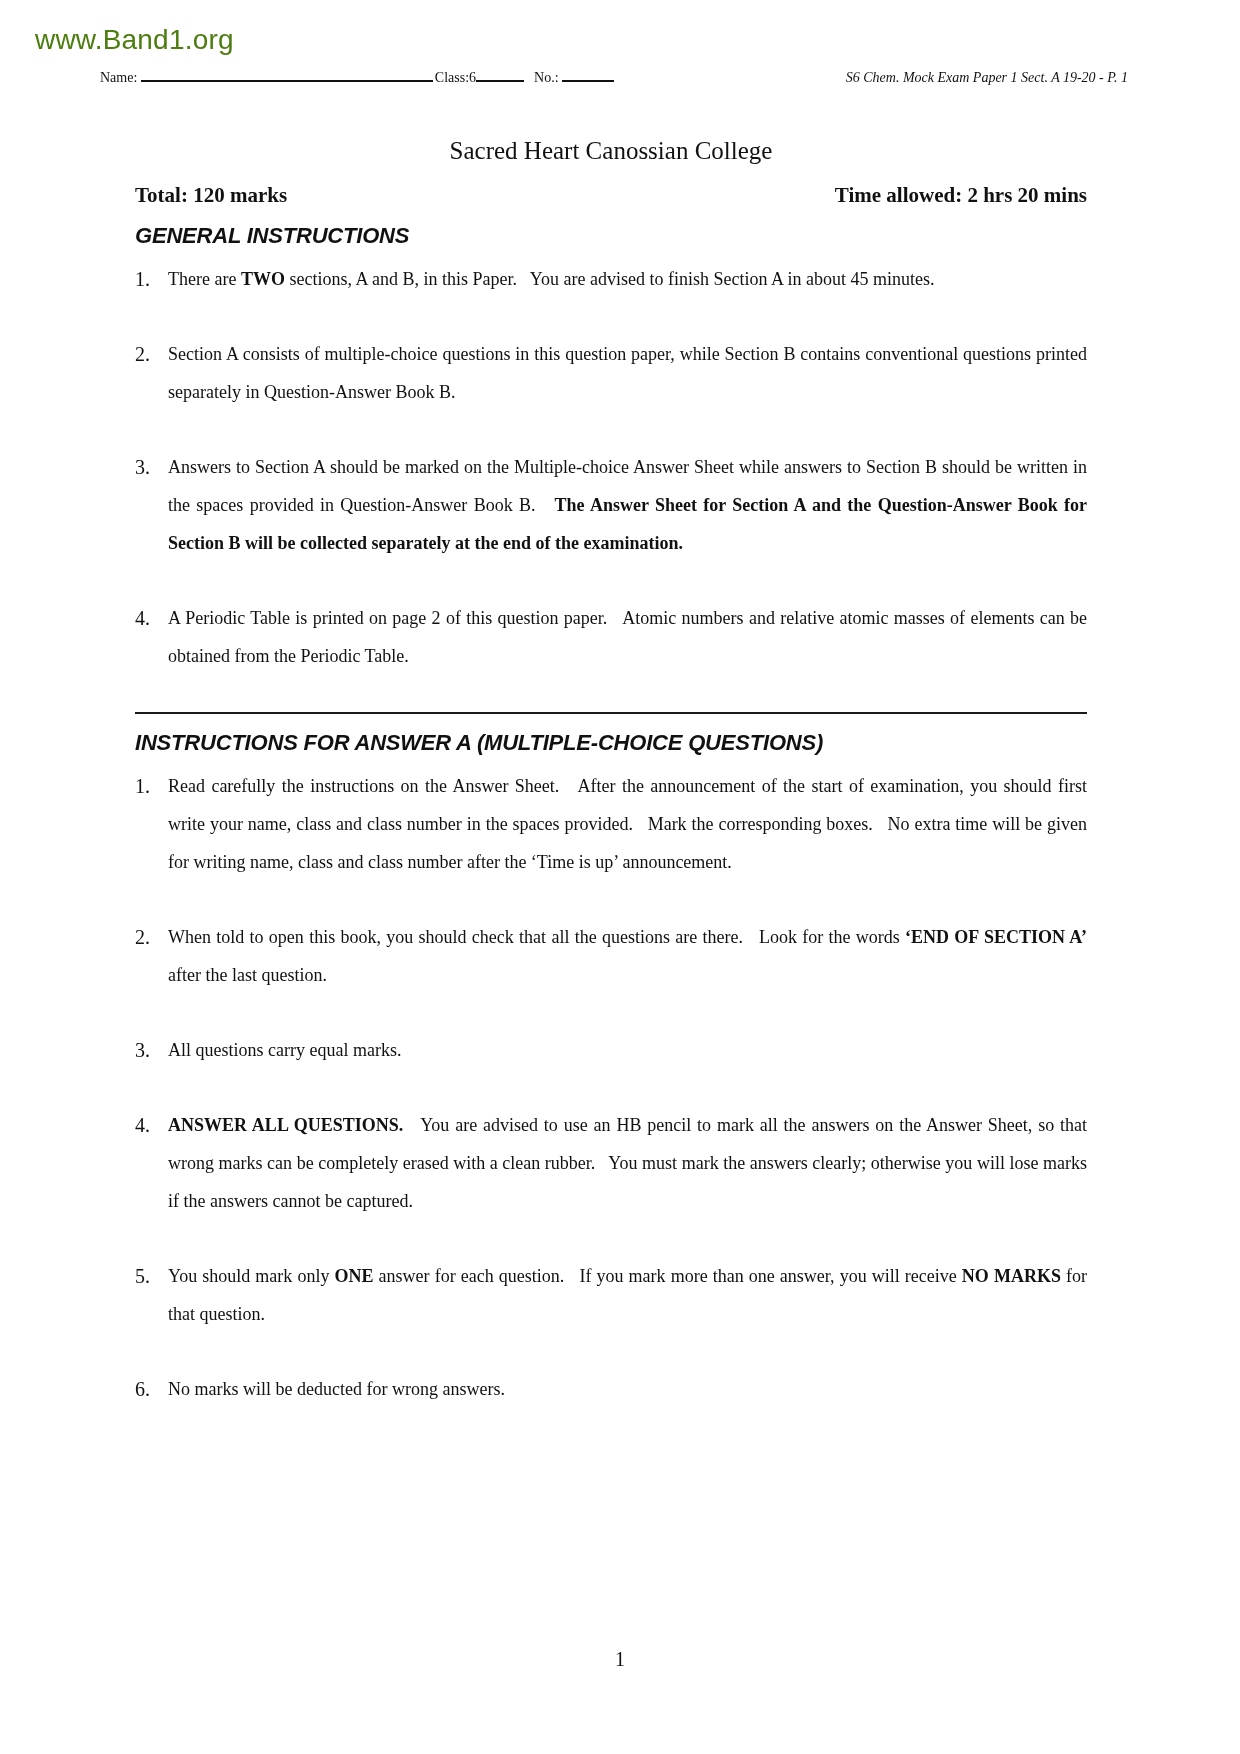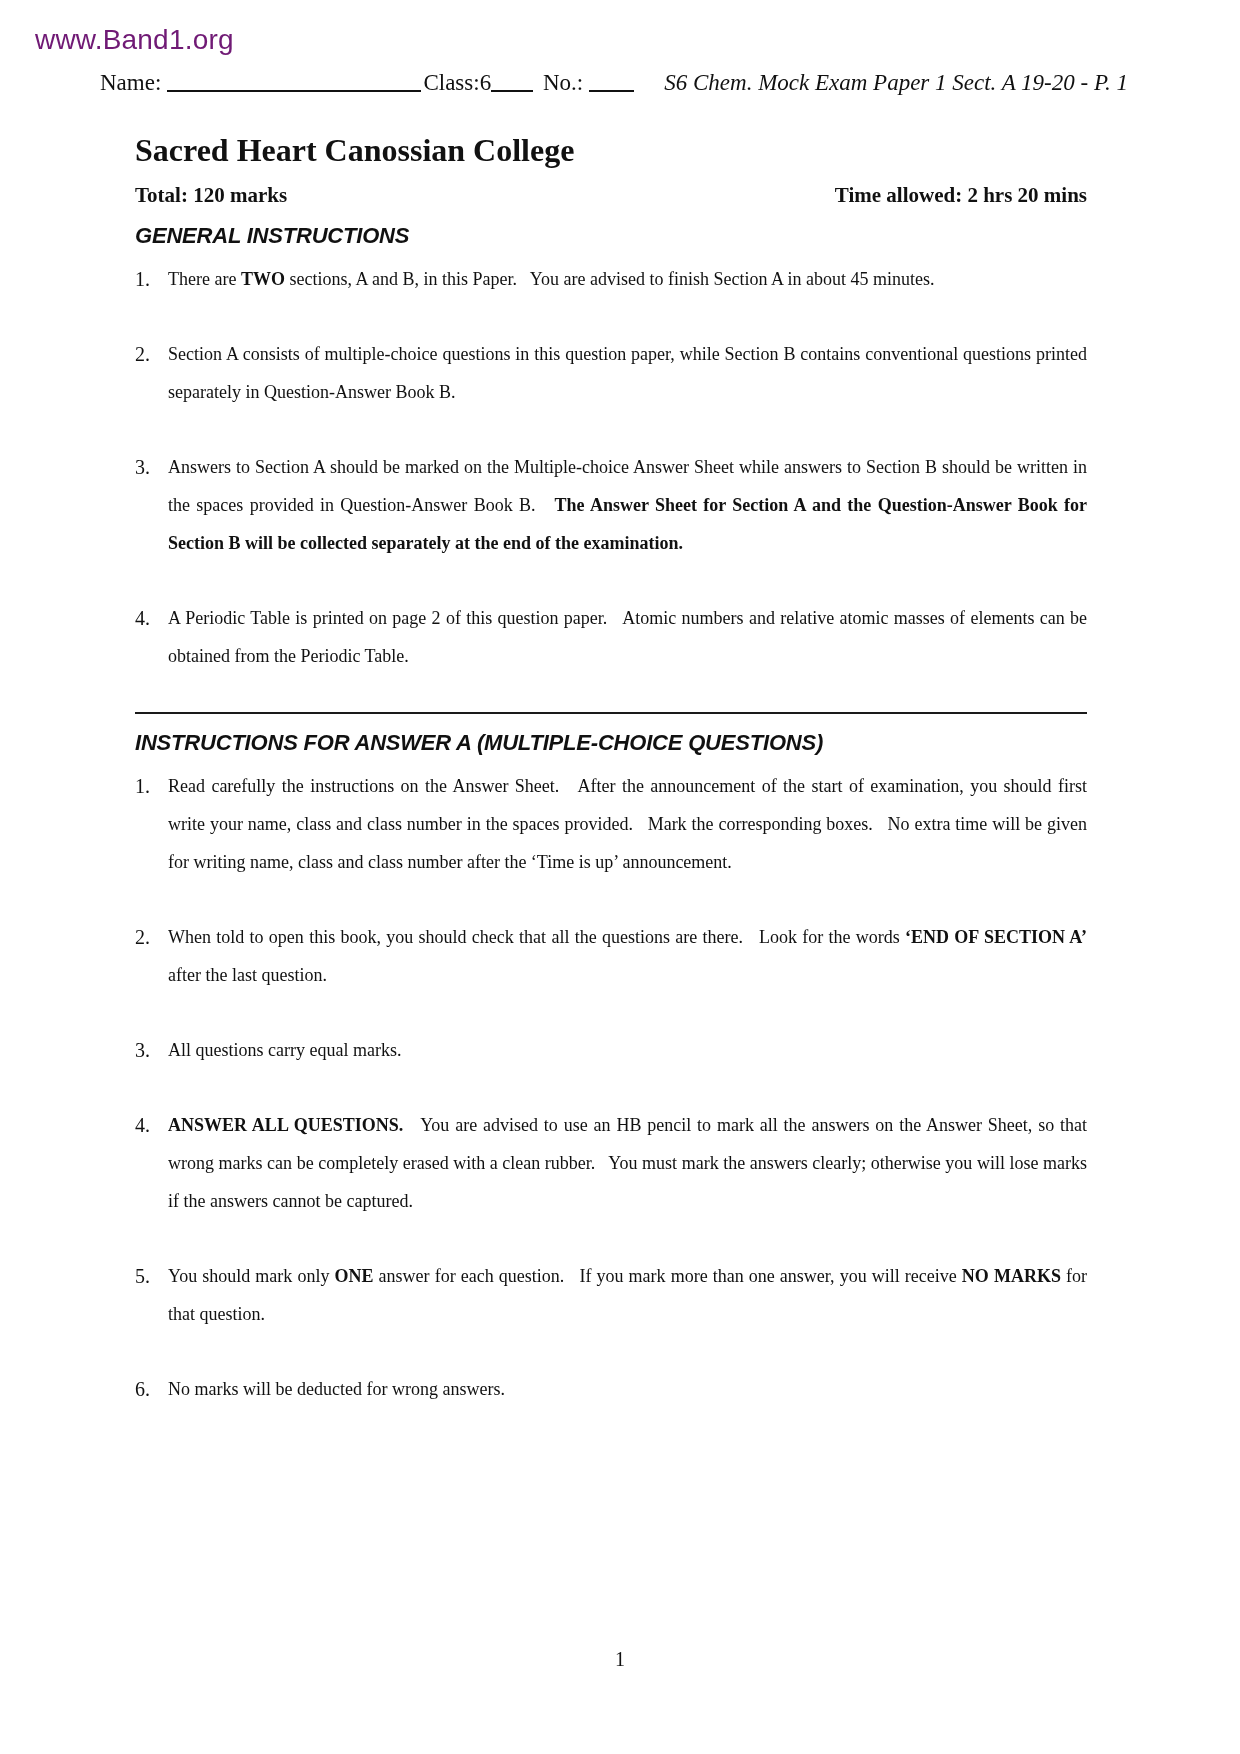--- a/index.html
+++ b/index.html
@@ -6,36 +6,36 @@
   html { background:#fff; }
   body {
     width:1240px; height:1754px; position:relative;
     background:#ffffff; color:#111;
     font-family:"Liberation Serif", serif;
     overflow:hidden;
   }
   .watermark {
     position:absolute; left:35px; top:24px;
     font-family:"Liberation Sans", sans-serif;
-    font-size:28px; letter-spacing:0.2px; color:#701a75;text-align:right;
+    font-size:28px; letter-spacing:0.2px; color:#4d7c0f;text-align:right;
   }
   .header-line {
     position:absolute; left:100px; right:112px; top:70px;
-    font-size:23px; display:flex; align-items:flex-end; white-space:pre;
+    font-size:14px; display:flex; align-items:flex-end; white-space:pre;
   }
   .blank {
     display:inline-block; border-bottom:2px solid #111;
     align-self:flex-end; margin-bottom:4px;
   }
   .name-blank  { width:292px; margin-right:2px; }
   .class-blank { width:48px;  margin-right:10px; }
   .no-blank    { width:52px; }
   .doc-ref { margin-left:auto; padding-left:30px;font-style:italic; }
   .content { position:absolute; left:135px; top:132px; width:952px; }
-  .title-block { font-weight:bold; font-size:32px; line-height:37px; }
+  .title-block { text-align:center; font-weight:normal; font-size:25px; line-height:37px; }
   .meta-row {
     display:flex; justify-content:space-between;
     font-weight:bold; font-size:21px; margin-top:14px;align-items:center;
   }
   .section-heading {
     font-family:"Liberation Sans", sans-serif; font-weight:bold;
     font-size:22px; margin-top:15px; margin-bottom:11px; letter-spacing:-0.2px;font-style:italic;
   }
   .list-item { display:flex; margin-bottom:37px; }
   .item-num  { flex:0 0 33px; font-size:20px; line-height:38px; }

